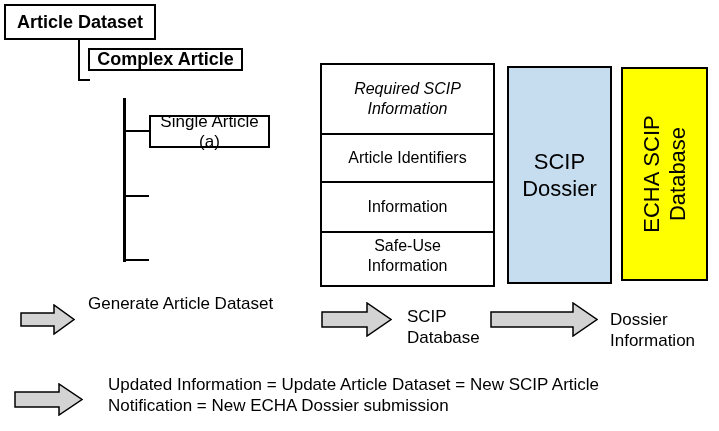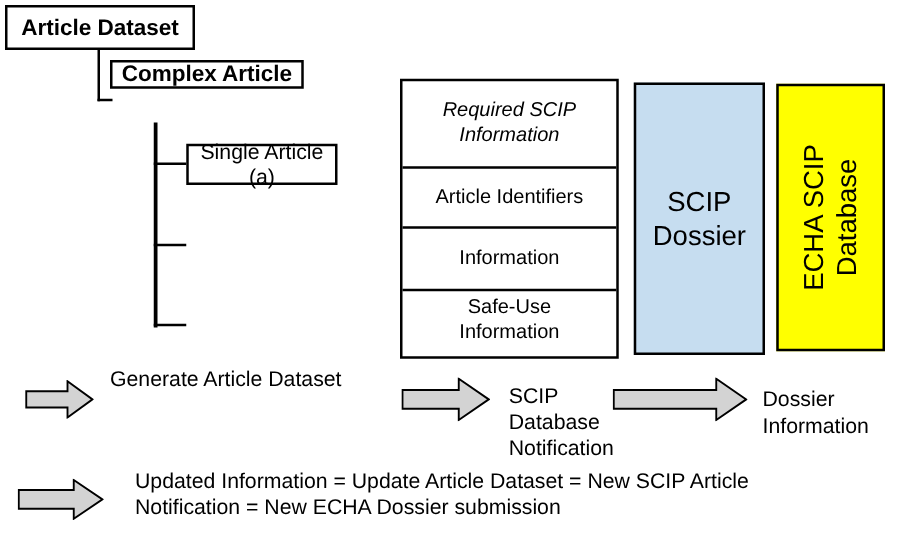--- a/index.html
+++ b/index.html
@@ -98,21 +98,20 @@
     <polygon points="1,9 34,9 34,1 54,15.5 34,30 34,22 1,22" fill="#d3d3d3" stroke="#000" stroke-width="1.5"></polygon>
   </svg>
   <div class="albl" style="left:88px; top:293px;text-align:center;">Generate Article Dataset</div>
 
   <svg class="arrow" style="left:321px; top:302px;" width="71" height="35" viewBox="0 0 71 35">
     <polygon points="1,10 46,10 46,1 70,17.5 46,34 46,25 1,25" fill="#d3d3d3" stroke="#000" stroke-width="1.5"></polygon>
   </svg>
   <div class="albl" style="left:407px; top:306px;">
     <div>SCIP</div>
     <div>Database</div>
-    <div>Notification</div>
   </div>
 
   <svg class="arrow" style="left:490px; top:302px;" width="108" height="35" viewBox="0 0 108 35">
     <polygon points="1,10 83,10 83,1 107,17.5 83,34 83,25 1,25" fill="#d3d3d3" stroke="#000" stroke-width="1.5"></polygon>
   </svg>
   <div class="albl" style="left:610px; top:309px;">
     <div>Dossier</div>
     <div>Information</div>
   </div>
 

